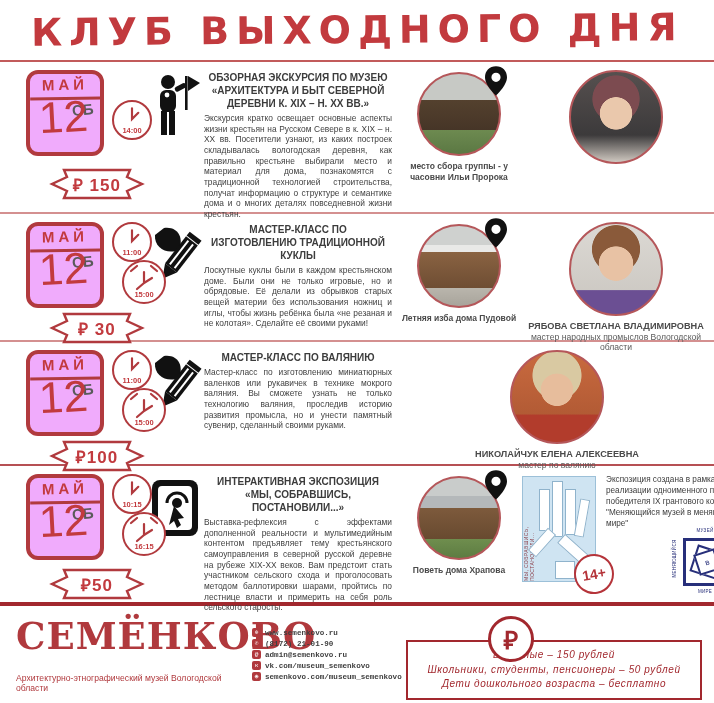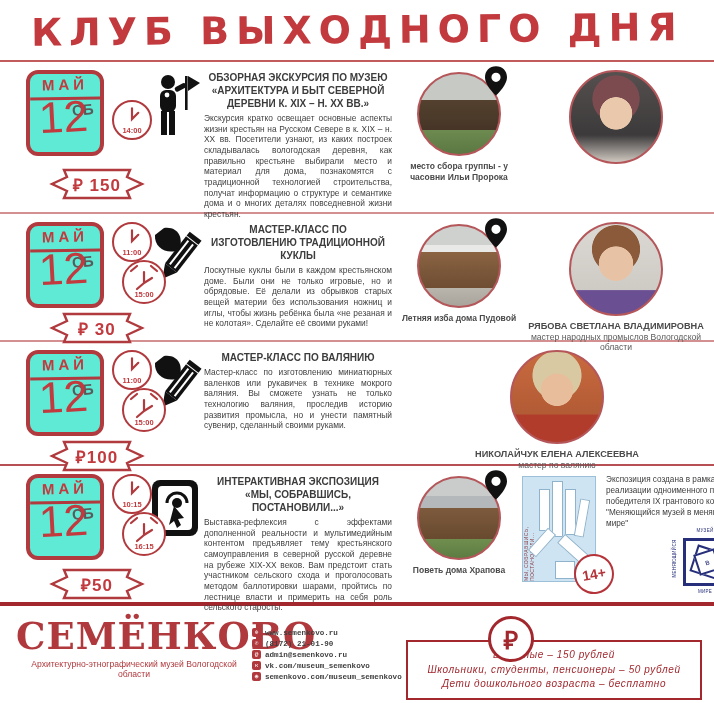--- a/index.html
+++ b/index.html
@@ -11,21 +11,21 @@
   .header .title{font-family:"DejaVu Sans",sans-serif;font-size:38px;font-weight:bold;color:#c23a3e;letter-spacing:7px;white-space:nowrap;transform:rotate(-0.5deg);}
 
   
   .row{display:flex;align-items:flex-start;padding:8px 0 0 26px;box-sizing:border-box;position:relative;}
   .r1{height:152px;border-bottom:2px solid #d49090;}
   .r2{height:128px;border-bottom:2px solid #d49090;}
   .r3{height:124px;border-bottom:2px solid #b65054;}
   .r4{height:140px;border-bottom:4px solid #a2282e;}
 
   .left{width:122px;flex:none;position:relative;height:100%;}
-  .calendar{width:78px;height:86px;border:4px solid #b13a3e;border-radius:12px;background:#5eead4;box-sizing:border-box;overflow:hidden;}
+  .calendar{width:78px;height:86px;border:4px solid #b13a3e;border-radius:12px;background:#f0abfc;box-sizing:border-box;overflow:hidden;}
   .cal-month{height:23px;border-bottom:3px solid #b13a3e;color:#c23a3e;font-size:15px;font-weight:bold;text-align:center;line-height:22px;letter-spacing:4px;transform:rotate(-1deg);}
   .cal-body{position:relative;height:54px;}
   .cal-wd{position:absolute;top:1px;right:6px;font-size:15px;color:#5a5a5a;font-weight:bold;transform:rotate(-5deg);}
   .cal-day{position:absolute;left:9px;top:-5px;font-size:44px;color:#c23a3e;transform:rotate(-3deg);line-height:1;}
 
   .clock{position:absolute;width:40px;height:40px;border:2.5px solid #b13a3e;border-radius:50%;box-sizing:border-box;background:#fff;}
   .clock svg{position:absolute;left:0;top:0;width:100%;height:100%;}
   .clock .t{position:absolute;left:0;right:0;bottom:3px;text-align:center;font-size:7.5px;font-weight:bold;color:#c23a3e;}
   .c1{left:86px;top:0px;}
   .c2{left:96px;top:38px;width:44px;height:44px;}
@@ -77,21 +77,21 @@
   .mlogo .sq2{width:18px;height:18px;transform:translate(-50%,-50%) rotate(-18deg);display:flex;align-items:center;justify-content:center;font-size:8px;color:#272f7a;}
   .mlabel{position:absolute;font-size:4.5px;color:#272f7a;letter-spacing:0.3px;}
   .ml-top{top:0;left:0;right:0;text-align:center;}
   .ml-bottom{bottom:0;left:0;right:0;text-align:center;}
   .ml-left{left:-14px;top:28px;transform:rotate(-90deg);width:40px;text-align:center;}
 
   
   .footer{display:flex;align-items:flex-start;padding:12px 12px 0 16px;box-sizing:border-box;}
   .brand{width:236px;flex:none;}
   .brand-name{font-family:"DejaVu Serif",serif;font-size:37px;font-weight:bold;color:#b0393d;line-height:1;letter-spacing:1px;}
-  .brand-sub{font-size:8.6px;color:#b0393d;margin-top:4px;text-align:center;}
+  .brand-sub{font-size:8.6px;color:#b0393d;margin-top:18px;}
   .contacts{width:140px;flex:none;margin-top:10px;font-family:Liberation Mono, monospace;}
   .contact{display:flex;align-items:center;margin-bottom:2px;}
   .ci{width:9px;height:9px;background:#b0393d;color:#fff;font-size:6px;line-height:9px;text-align:center;border-radius:2px;margin-right:4px;flex:none;}
   .ctxt{font-size:7.6px;color:#3f3f3f;font-weight:bold;}
   .pricebox{flex:1;margin-left:14px;margin-top:22px;border:2.5px solid #a2282e;position:relative;padding:6px 10px;box-sizing:border-box;}
   .ruble{position:absolute;top:-26px;left:80px;width:46px;height:46px;border:3px solid #a2282e;border-radius:50%;background:#fff;display:flex;align-items:center;justify-content:center;font-size:25px;font-weight:bold;color:#a2282e;box-sizing:border-box;}
   .pline{font-size:10px;color:#a2282e;text-align:center;line-height:1.45;letter-spacing:0.6px;font-style:italic;}
 </style>
 </head>
 <body>

